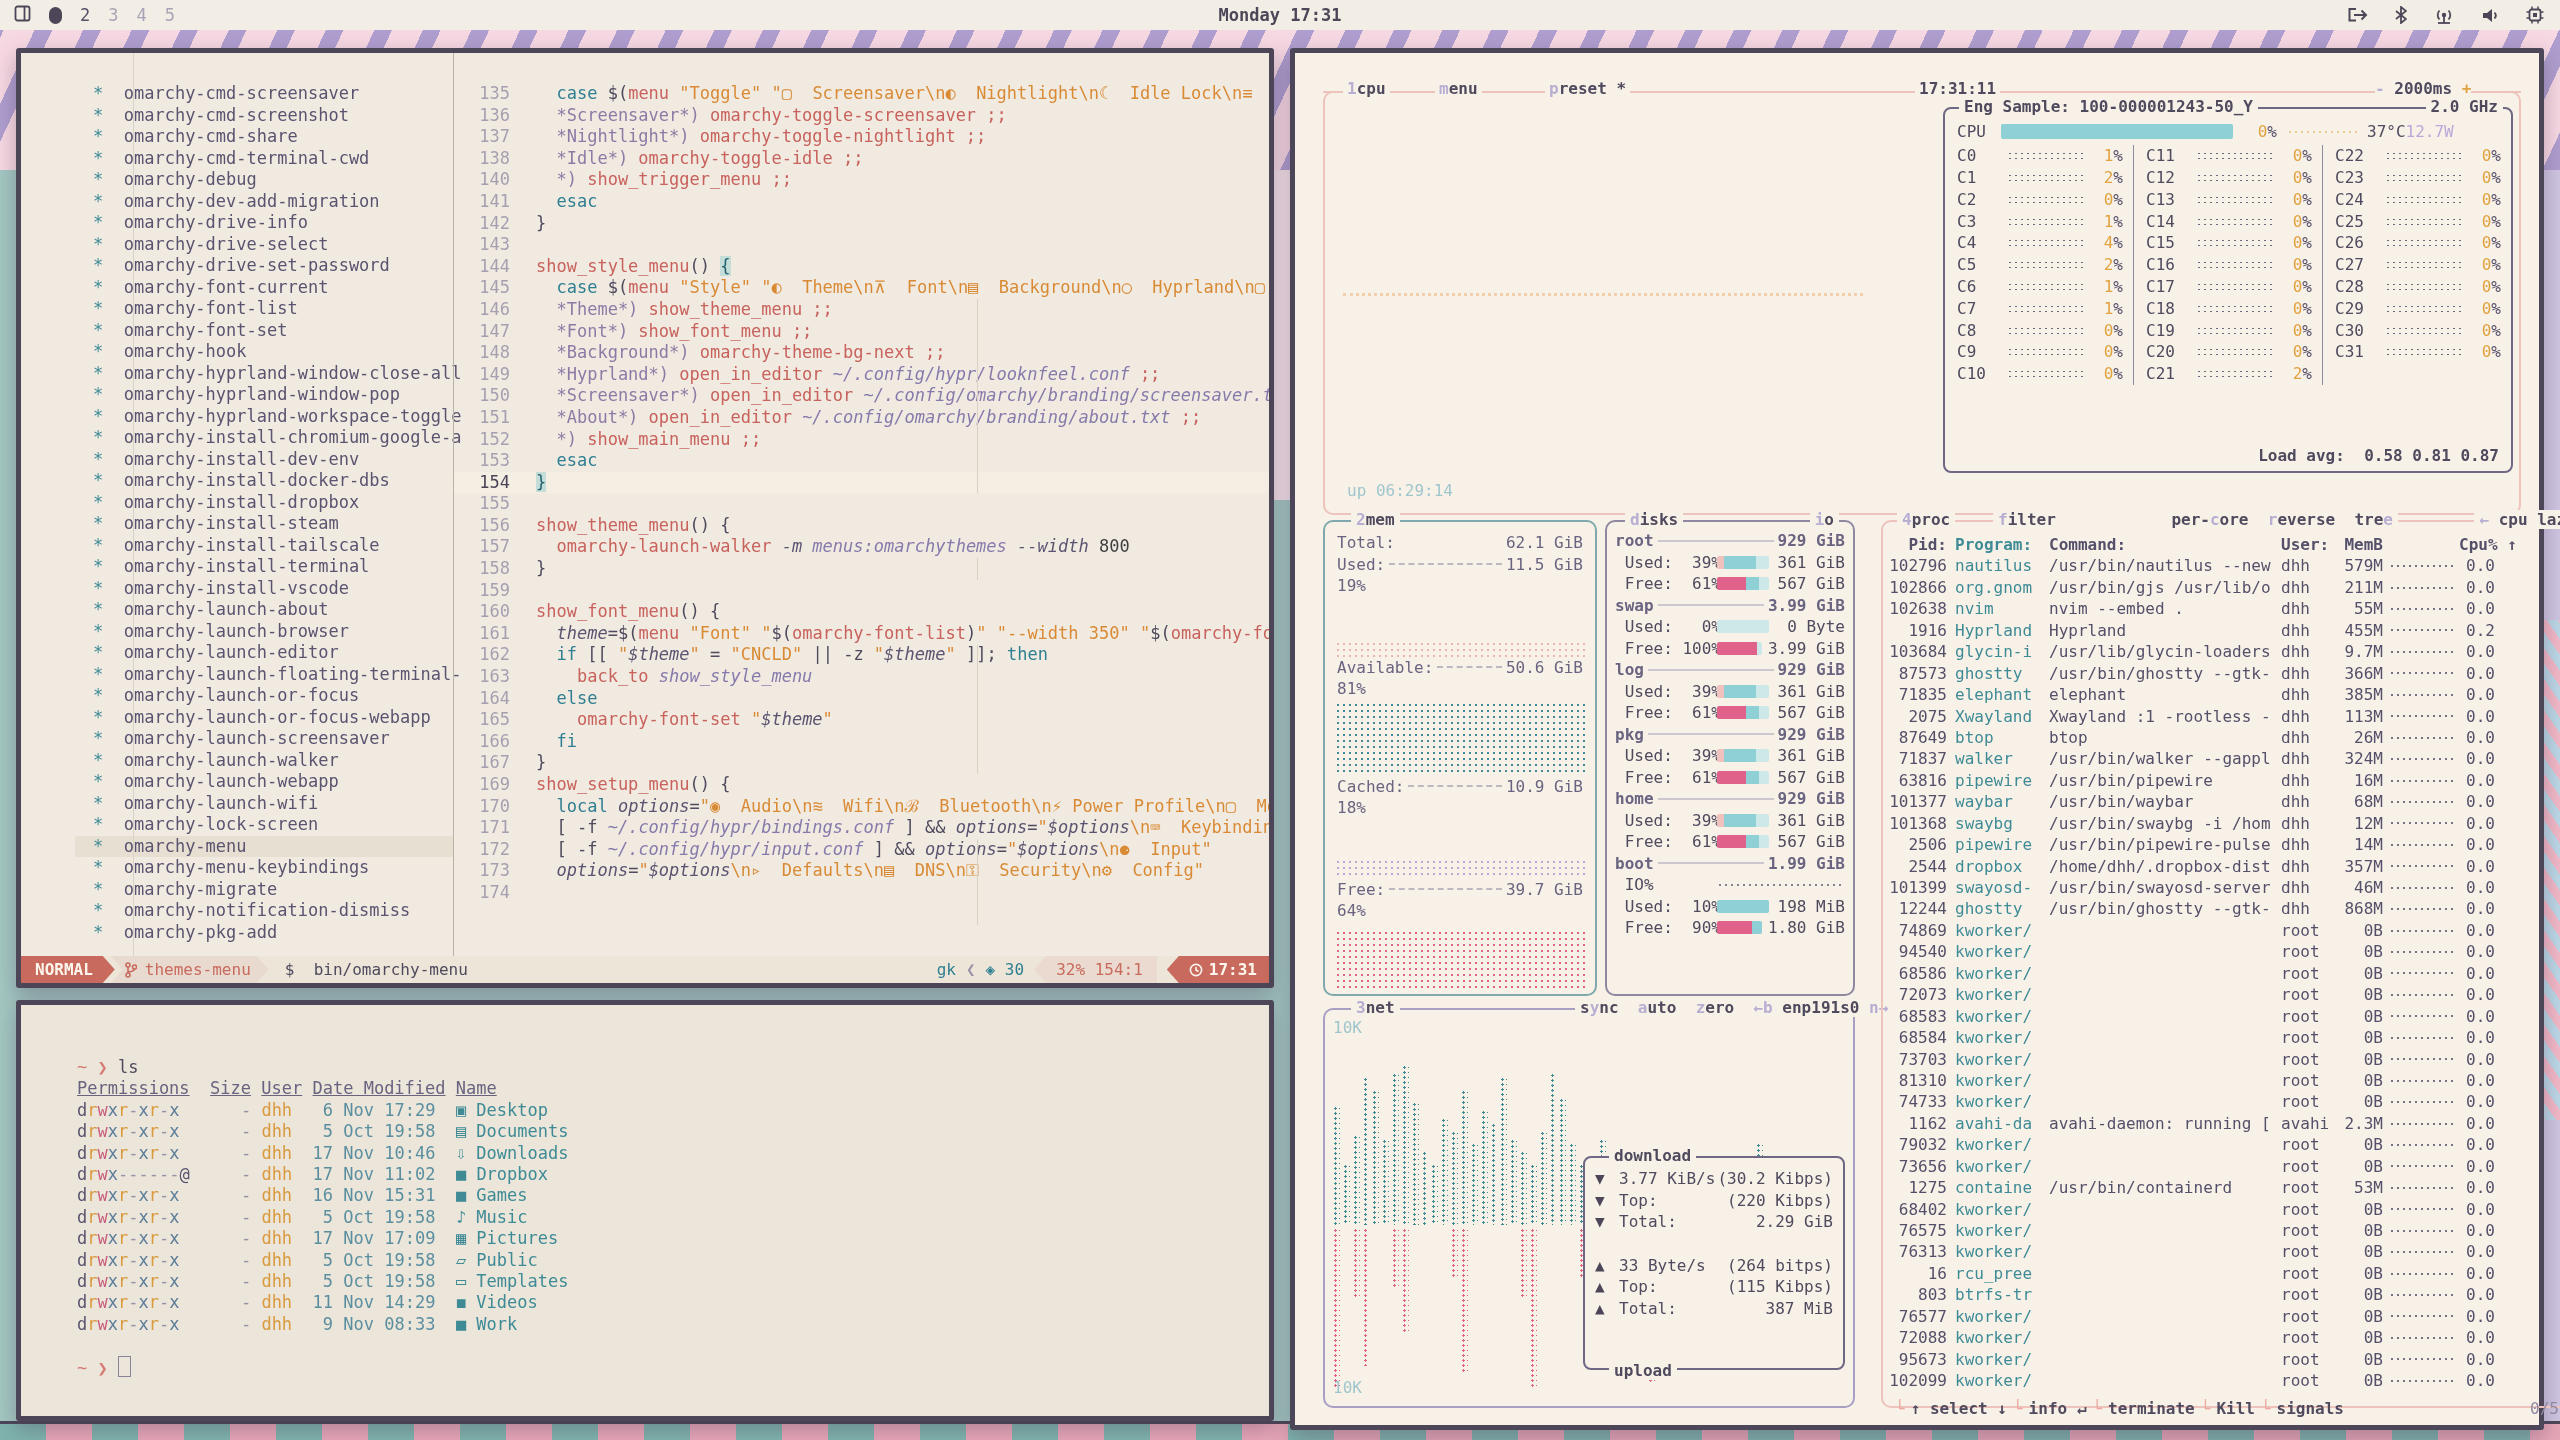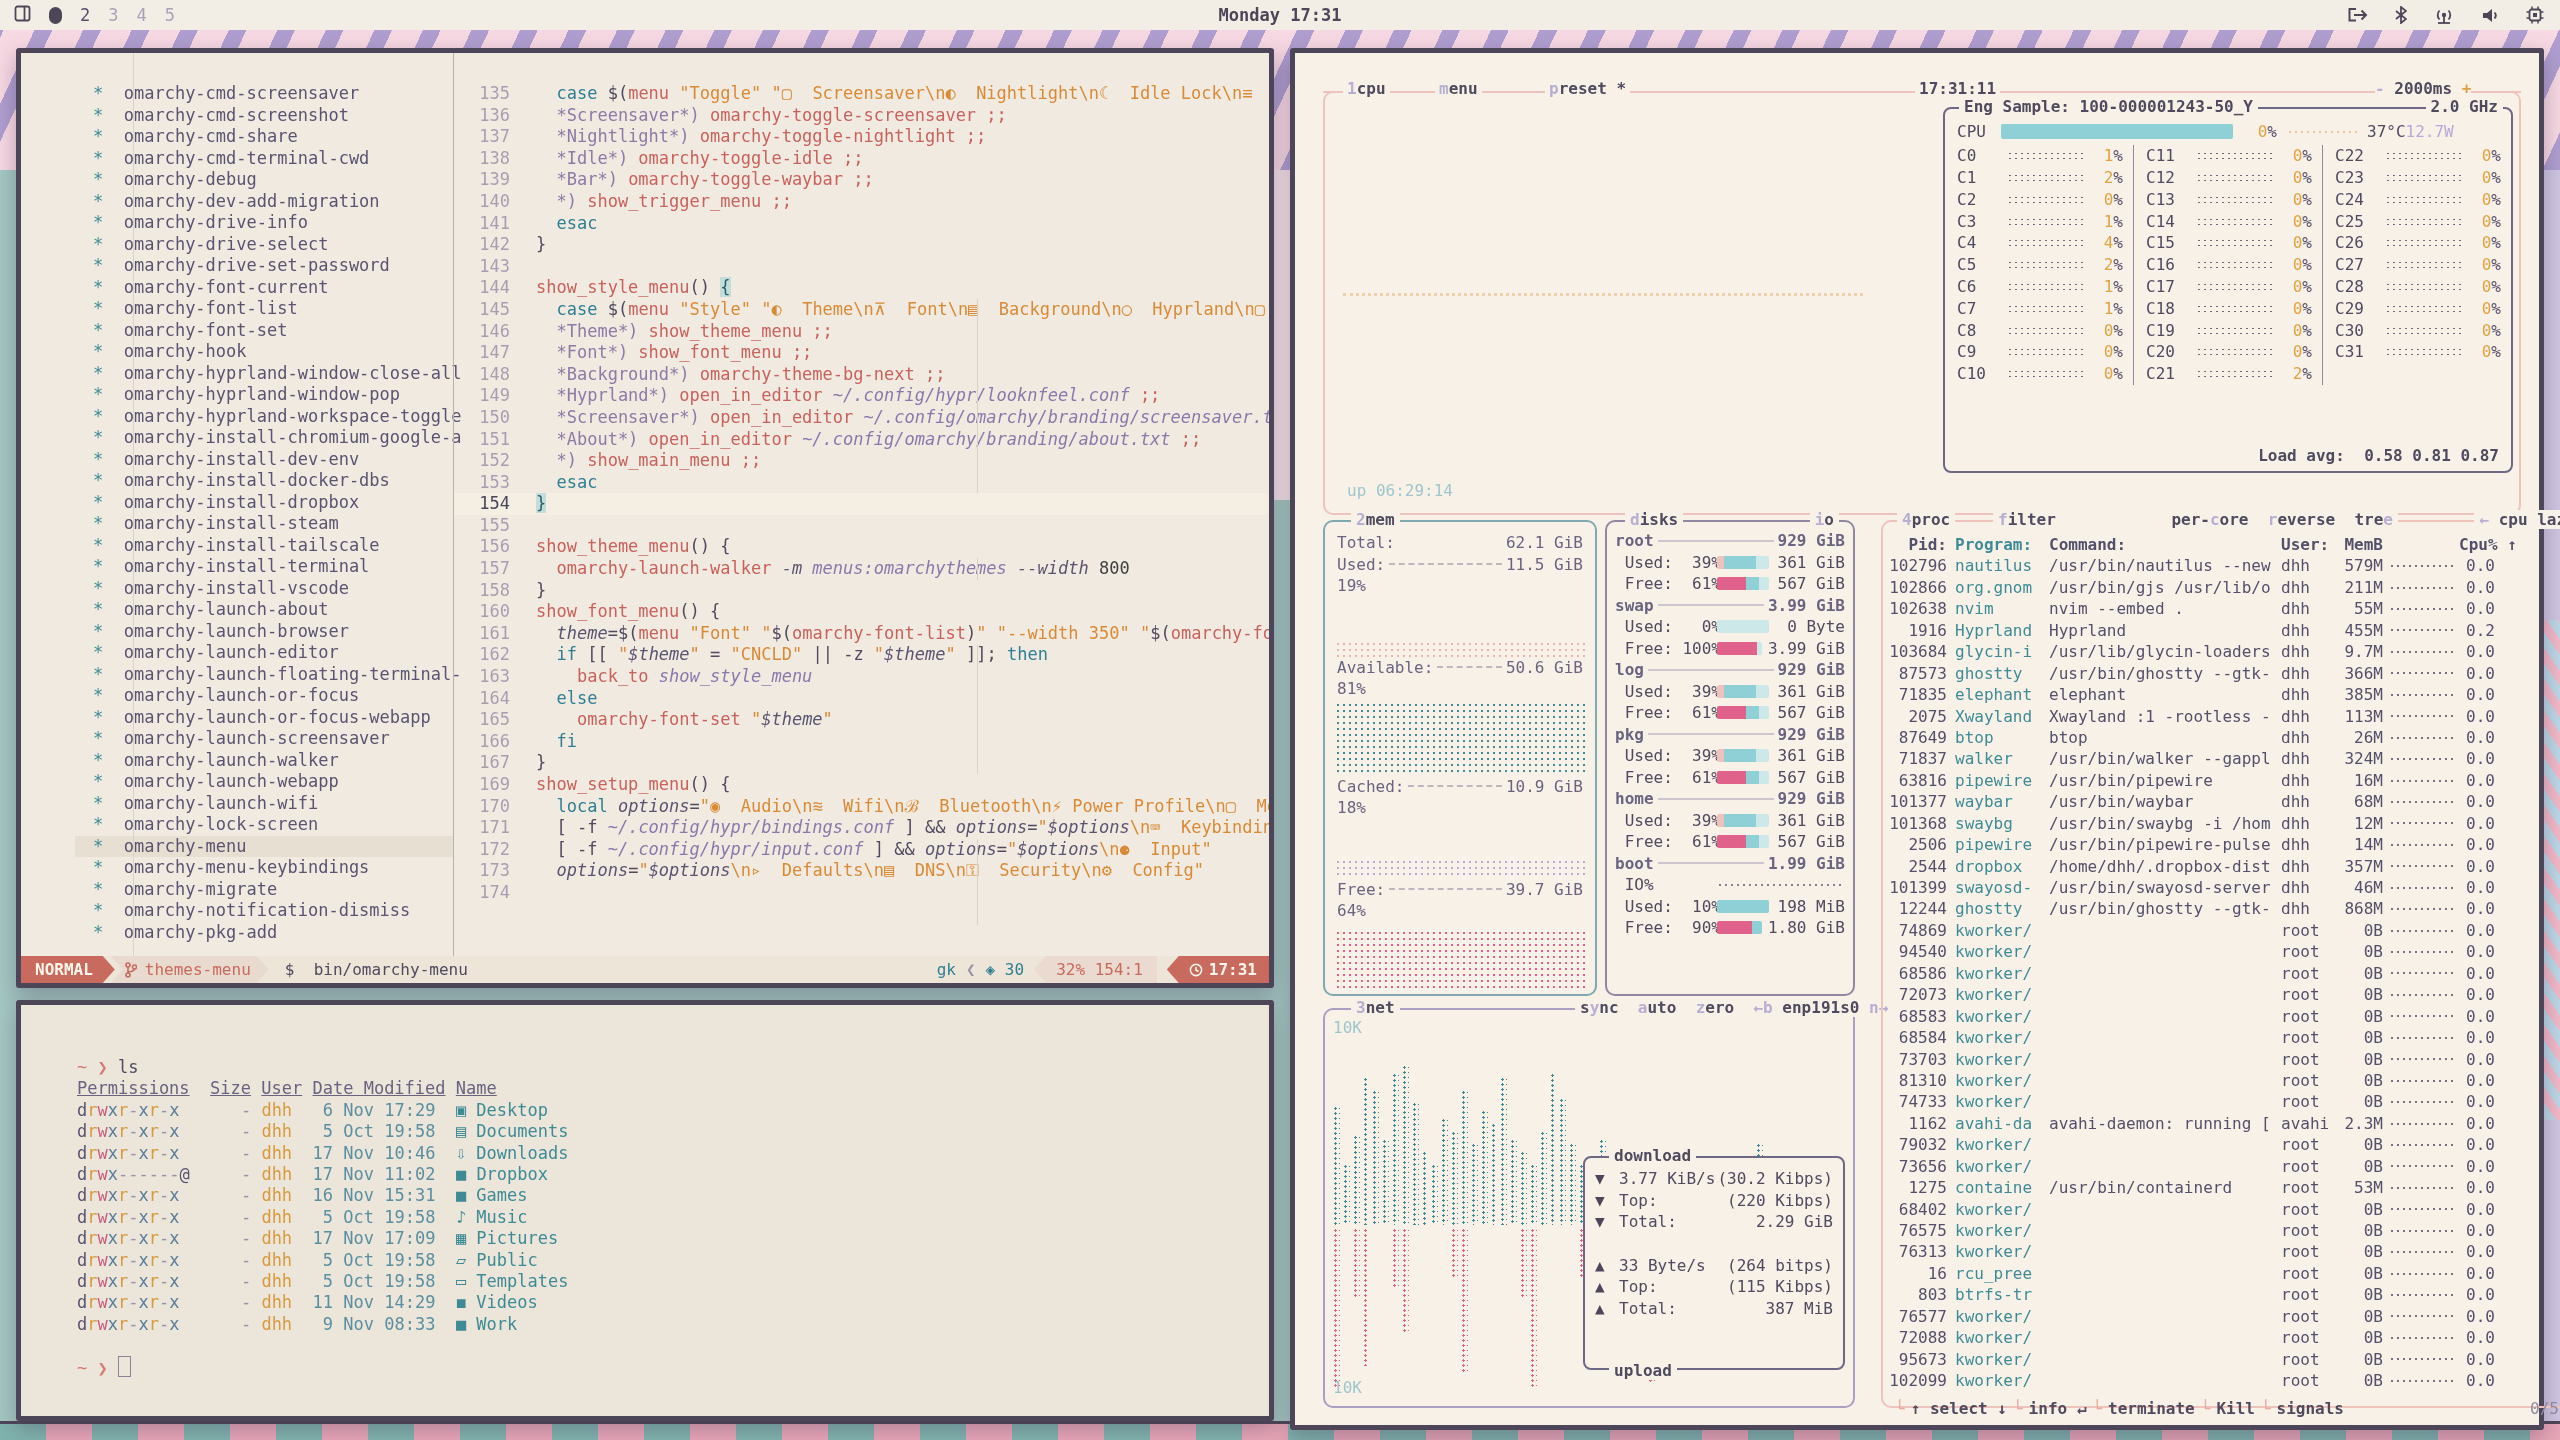--- a/index.html
+++ b/index.html
@@ -236,40 +236,40 @@
         <div class="frow"><span class="star">* </span><span class="fname"> omarchy-migrate</span></div>
         <div class="frow"><span class="star">* </span><span class="fname"> omarchy-notification-dismiss</span></div>
         <div class="frow"><span class="star">* </span><span class="fname"> omarchy-pkg-add</span></div>
       </div>
     <div id="vsep"></div>
     <div id="code-pane">
         <div class="cline"><span class="lnum">135</span><span class="tk-kw">  case </span><span class="tk-pun">$(</span><span class="tk-fn">menu</span><span class="tk-str"> "Toggle" "▢  Screensaver\n◐  Nightlight\n☾  Idle Lock\n≡  Top</span></div>
         <div class="cline"><span class="lnum">136</span><span class="tk-pat">  *Screensaver*)</span><span class="tk-cmd"> omarchy-toggle-screensaver ;;</span></div>
         <div class="cline"><span class="lnum">137</span><span class="tk-pat">  *Nightlight*)</span><span class="tk-cmd"> omarchy-toggle-nightlight ;;</span></div>
         <div class="cline"><span class="lnum">138</span><span class="tk-pat">  *Idle*)</span><span class="tk-cmd"> omarchy-toggle-idle ;;</span></div>
-        <div class="cline"><span class="lnum">139</span><span class="tk-pat">  *Bar*)</span><span class="tk-cmd"> omarchy-toggle-waybar ;;</span></div>
         <div class="cline"><span class="lnum">140</span><span class="tk-pat">  *)</span><span class="tk-cmd"> show_trigger_menu ;;</span></div>
         <div class="cline"><span class="lnum">141</span><span class="tk-kw">  esac</span></div>
         <div class="cline"><span class="lnum">142</span><span class="tk-pun">}</span></div>
         <div class="cline"><span class="lnum">143</span></div>
         <div class="cline"><span class="lnum">144</span><span class="tk-fn">show_style_menu</span><span class="tk-pun">() </span><span class="tk-brhl">{</span></div>
         <div class="cline"><span class="lnum">145</span><span class="tk-kw">  case </span><span class="tk-pun">$(</span><span class="tk-fn">menu</span><span class="tk-str"> "Style" "◐  Theme\n⊼  Font\n▤  Background\n◯  Hyprland\n▢  Sc</span></div>
         <div class="cline"><span class="lnum">146</span><span class="tk-pat">  *Theme*)</span><span class="tk-cmd"> show_theme_menu ;;</span></div>
         <div class="cline"><span class="lnum">147</span><span class="tk-pat">  *Font*)</span><span class="tk-cmd"> show_font_menu ;;</span></div>
         <div class="cline"><span class="lnum">148</span><span class="tk-pat">  *Background*)</span><span class="tk-cmd"> omarchy-theme-bg-next ;;</span></div>
         <div class="cline"><span class="lnum">149</span><span class="tk-pat">  *Hyprland*)</span><span class="tk-cmd"> open_in_editor </span><span class="tk-path">~/.config/hypr/looknfeel.conf</span><span class="tk-cmd"> ;;</span></div>
         <div class="cline"><span class="lnum">150</span><span class="tk-pat">  *Screensaver*)</span><span class="tk-cmd"> open_in_editor </span><span class="tk-path">~/.config/omarchy/branding/screensaver.txt</span></div>
         <div class="cline"><span class="lnum">151</span><span class="tk-pat">  *About*)</span><span class="tk-cmd"> open_in_editor </span><span class="tk-path">~/.config/omarchy/branding/about.txt</span><span class="tk-cmd"> ;;</span></div>
         <div class="cline"><span class="lnum">152</span><span class="tk-pat">  *)</span><span class="tk-cmd"> show_main_menu ;;</span></div>
         <div class="cline"><span class="lnum">153</span><span class="tk-kw">  esac</span></div>
         <div class="cline curline"><span class="lnum">154</span><span class="tk-brhl">}</span></div>
         <div class="cline"><span class="lnum">155</span></div>
         <div class="cline"><span class="lnum">156</span><span class="tk-fn">show_theme_menu</span><span class="tk-pun">() {</span></div>
         <div class="cline"><span class="lnum">157</span><span class="tk-cmd">  omarchy-launch-walker </span><span class="tk-var">-m </span><span class="tk-path">menus:omarchythemes </span><span class="tk-var">--width </span><span class="tk-num">800</span></div>
         <div class="cline"><span class="lnum">158</span><span class="tk-pun">}</span></div>
+        <div class="cline"><span class="lnum">159</span></div>
         <div class="cline"><span class="lnum">160</span><span class="tk-fn">show_font_menu</span><span class="tk-pun">() {</span></div>
         <div class="cline"><span class="lnum">161</span><span class="tk-var">  theme</span><span class="tk-op">=</span><span class="tk-pun">$(</span><span class="tk-fn">menu</span><span class="tk-str"> "Font" "</span><span class="tk-pun">$(</span><span class="tk-cmd">omarchy-font-list</span><span class="tk-pun">)</span><span class="tk-str">" "--width 350" "</span><span class="tk-pun">$(</span><span class="tk-cmd">omarchy-font-</span></div>
         <div class="cline"><span class="lnum">162</span><span class="tk-kw">  if </span><span class="tk-pun">[[ </span><span class="tk-str">"</span><span class="tk-var">$theme</span><span class="tk-str">"</span><span class="tk-op"> = </span><span class="tk-str">"CNCLD"</span><span class="tk-op"> || -z </span><span class="tk-str">"</span><span class="tk-var">$theme</span><span class="tk-str">"</span><span class="tk-pun"> ]]; </span><span class="tk-kw">then</span></div>
         <div class="cline"><span class="lnum">163</span><span class="tk-cmd">    back_to </span><span class="tk-path">show_style_menu</span></div>
         <div class="cline"><span class="lnum">164</span><span class="tk-kw">  else</span></div>
         <div class="cline"><span class="lnum">165</span><span class="tk-cmd">    omarchy-font-set </span><span class="tk-str">"</span><span class="tk-var">$theme</span><span class="tk-str">"</span></div>
         <div class="cline"><span class="lnum">166</span><span class="tk-kw">  fi</span></div>
         <div class="cline"><span class="lnum">167</span><span class="tk-pun">}</span></div>
         <div class="cline"><span class="lnum">169</span><span class="tk-fn">show_setup_menu</span><span class="tk-pun">() {</span></div>
         <div class="cline"><span class="lnum">170</span><span class="tk-kw">  local </span><span class="tk-var">options</span><span class="tk-op">=</span><span class="tk-str">"◉  Audio\n≋  Wifi\nℬ  Bluetooth\n⚡ Power Profile\n▢  Moni</span></div>

